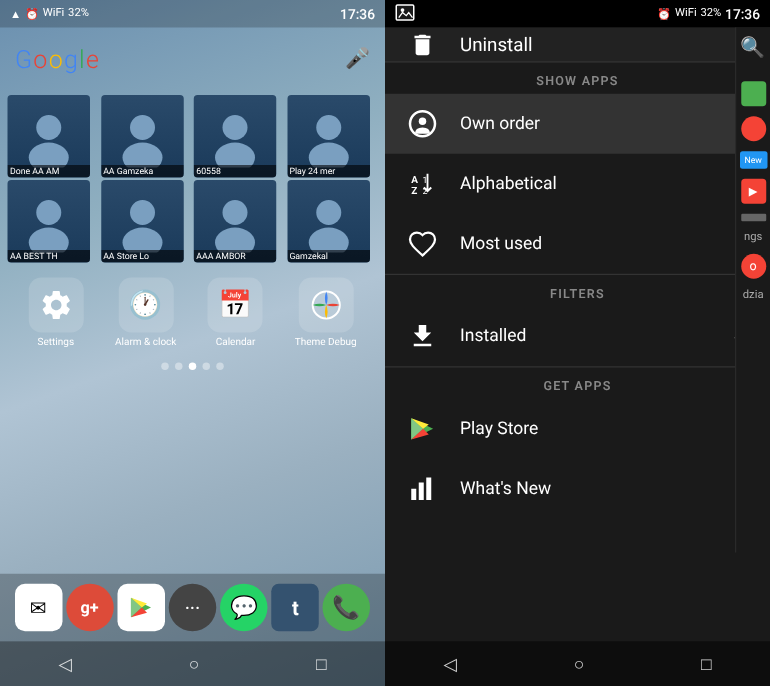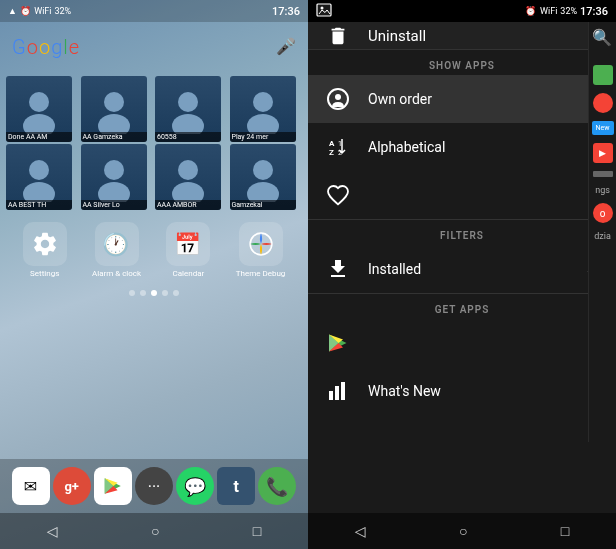--- a/index.html
+++ b/index.html
@@ -406,21 +406,21 @@
       </div>
       <div class="contact-label">AA BEST TH</div>
     </div>
     <div class="contact-cell">
       <div class="contact-avatar">
         <svg viewBox="0 0 50 50">
             <circle cx="25" cy="18" r="10" fill="#7a9fc0"></circle>
             <ellipse cx="25" cy="42" rx="16" ry="12" fill="#7a9fc0"></ellipse>
           </svg>
       </div>
-      <div class="contact-label">AA Silver Lo</div>
+      <div class="contact-label">AA Store Lo</div>
     </div>
     <div class="contact-cell">
       <div class="contact-avatar">
         <svg viewBox="0 0 50 50">
             <circle cx="25" cy="18" r="10" fill="#7a9fc0"></circle>
             <ellipse cx="25" cy="42" rx="16" ry="12" fill="#7a9fc0"></ellipse>
           </svg>
       </div>
       <div class="contact-label">AAA AMBOR</div>
     </div>
@@ -567,20 +567,21 @@
     </div>
     <span class="menu-item-text">Alphabetical</span>
   </div>
 
   <div class="menu-item">
     <div class="menu-item-icon">
       <svg width="24" height="24" viewBox="0 0 24 24" fill="none" stroke="white" stroke-width="1.8">
         <path d="M12 21.35l-1.45-1.32C5.4 15.36 2 12.28 2 8.5 2 5.42 4.42 3 7.5 3c1.74 0 3.41.81 4.5 2.09C13.09 3.81 14.76 3 16.5 3 19.58 3 22 5.42 22 8.5c0 3.78-3.4 6.86-8.55 11.54L12 21.35z"></path>
       </svg>
     </div>
+    <span class="menu-item-text">Most used</span>
   </div>
 
   <div class="divider"></div>
 
   <div class="section-header">FILTERS</div>
 
   <div class="menu-item">
     <div class="menu-item-icon">
       <svg width="24" height="24" viewBox="0 0 24 24" fill="white">
         <path d="M19 9h-4V3H9v6H5l7 7 7-7zM5 18v2h14v-2H5z"></path>
@@ -596,20 +597,21 @@
 
   <div class="menu-item">
     <div class="menu-item-icon">
       <svg width="24" height="24" viewBox="0 0 24 24">
         <path d="M3 20.5v-17l17.5 8.5L3 20.5z" fill="#4caf50"></path>
         <path d="M3 3.5l9.5 8.5L3 20.5V3.5z" fill="#81c784"></path>
         <path d="M12.5 12L3 20.5l14-4L12.5 12z" fill="#f44336"></path>
         <path d="M12.5 12L17 8.5 3 3.5 12.5 12z" fill="#ffeb3b"></path>
       </svg>
     </div>
+    <span class="menu-item-text">Play Store</span>
   </div>
 
   <div class="menu-item">
     <div class="menu-item-icon">
       <svg width="24" height="24" viewBox="0 0 24 24">
         <rect x="3" y="12" width="4" height="9" fill="white"></rect>
         <rect x="9" y="7" width="4" height="14" fill="white"></rect>
         <rect x="15" y="3" width="4" height="18" fill="white"></rect>
       </svg>
     </div>

